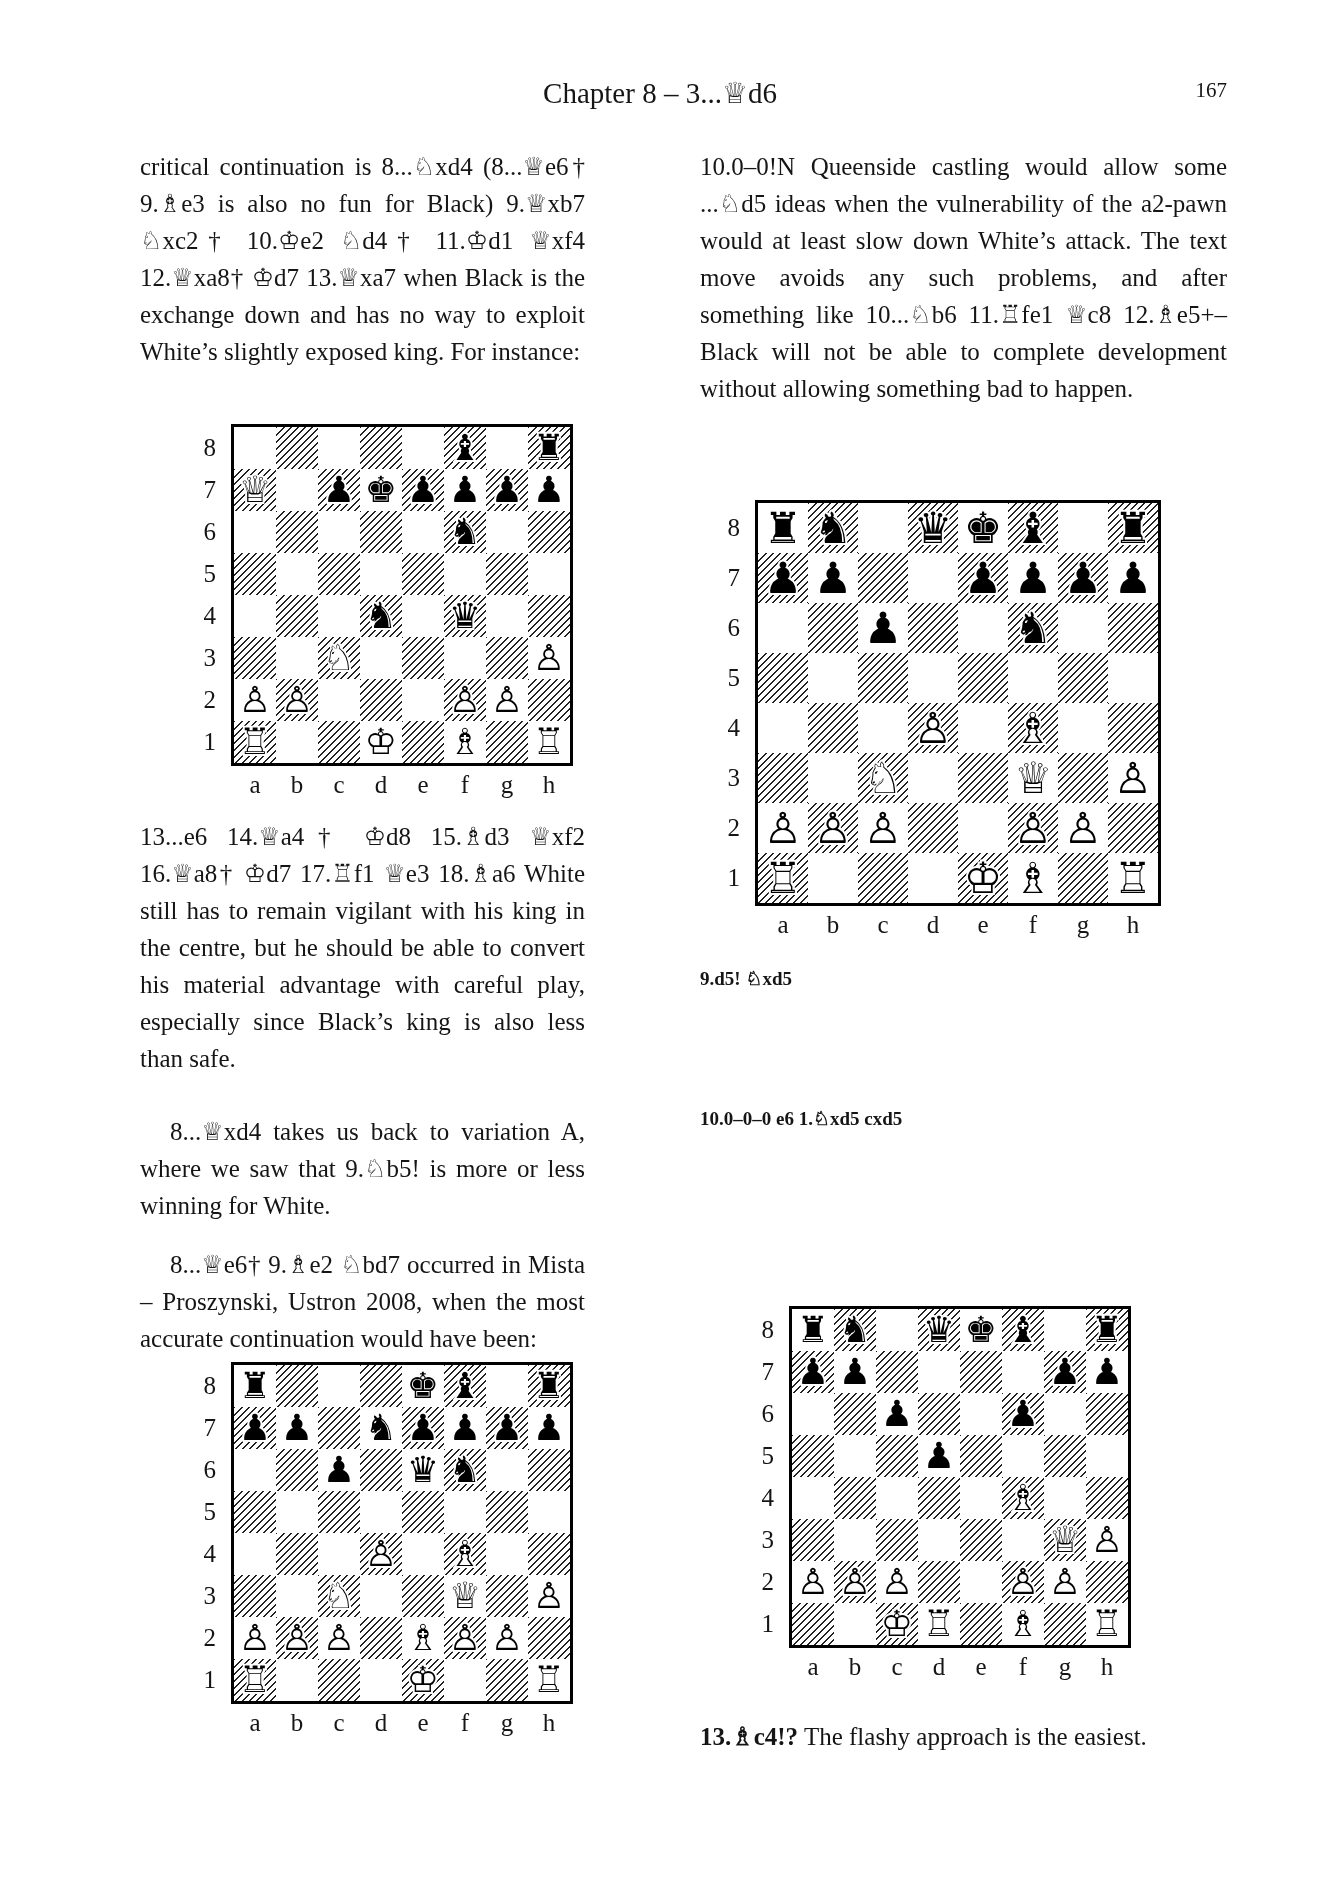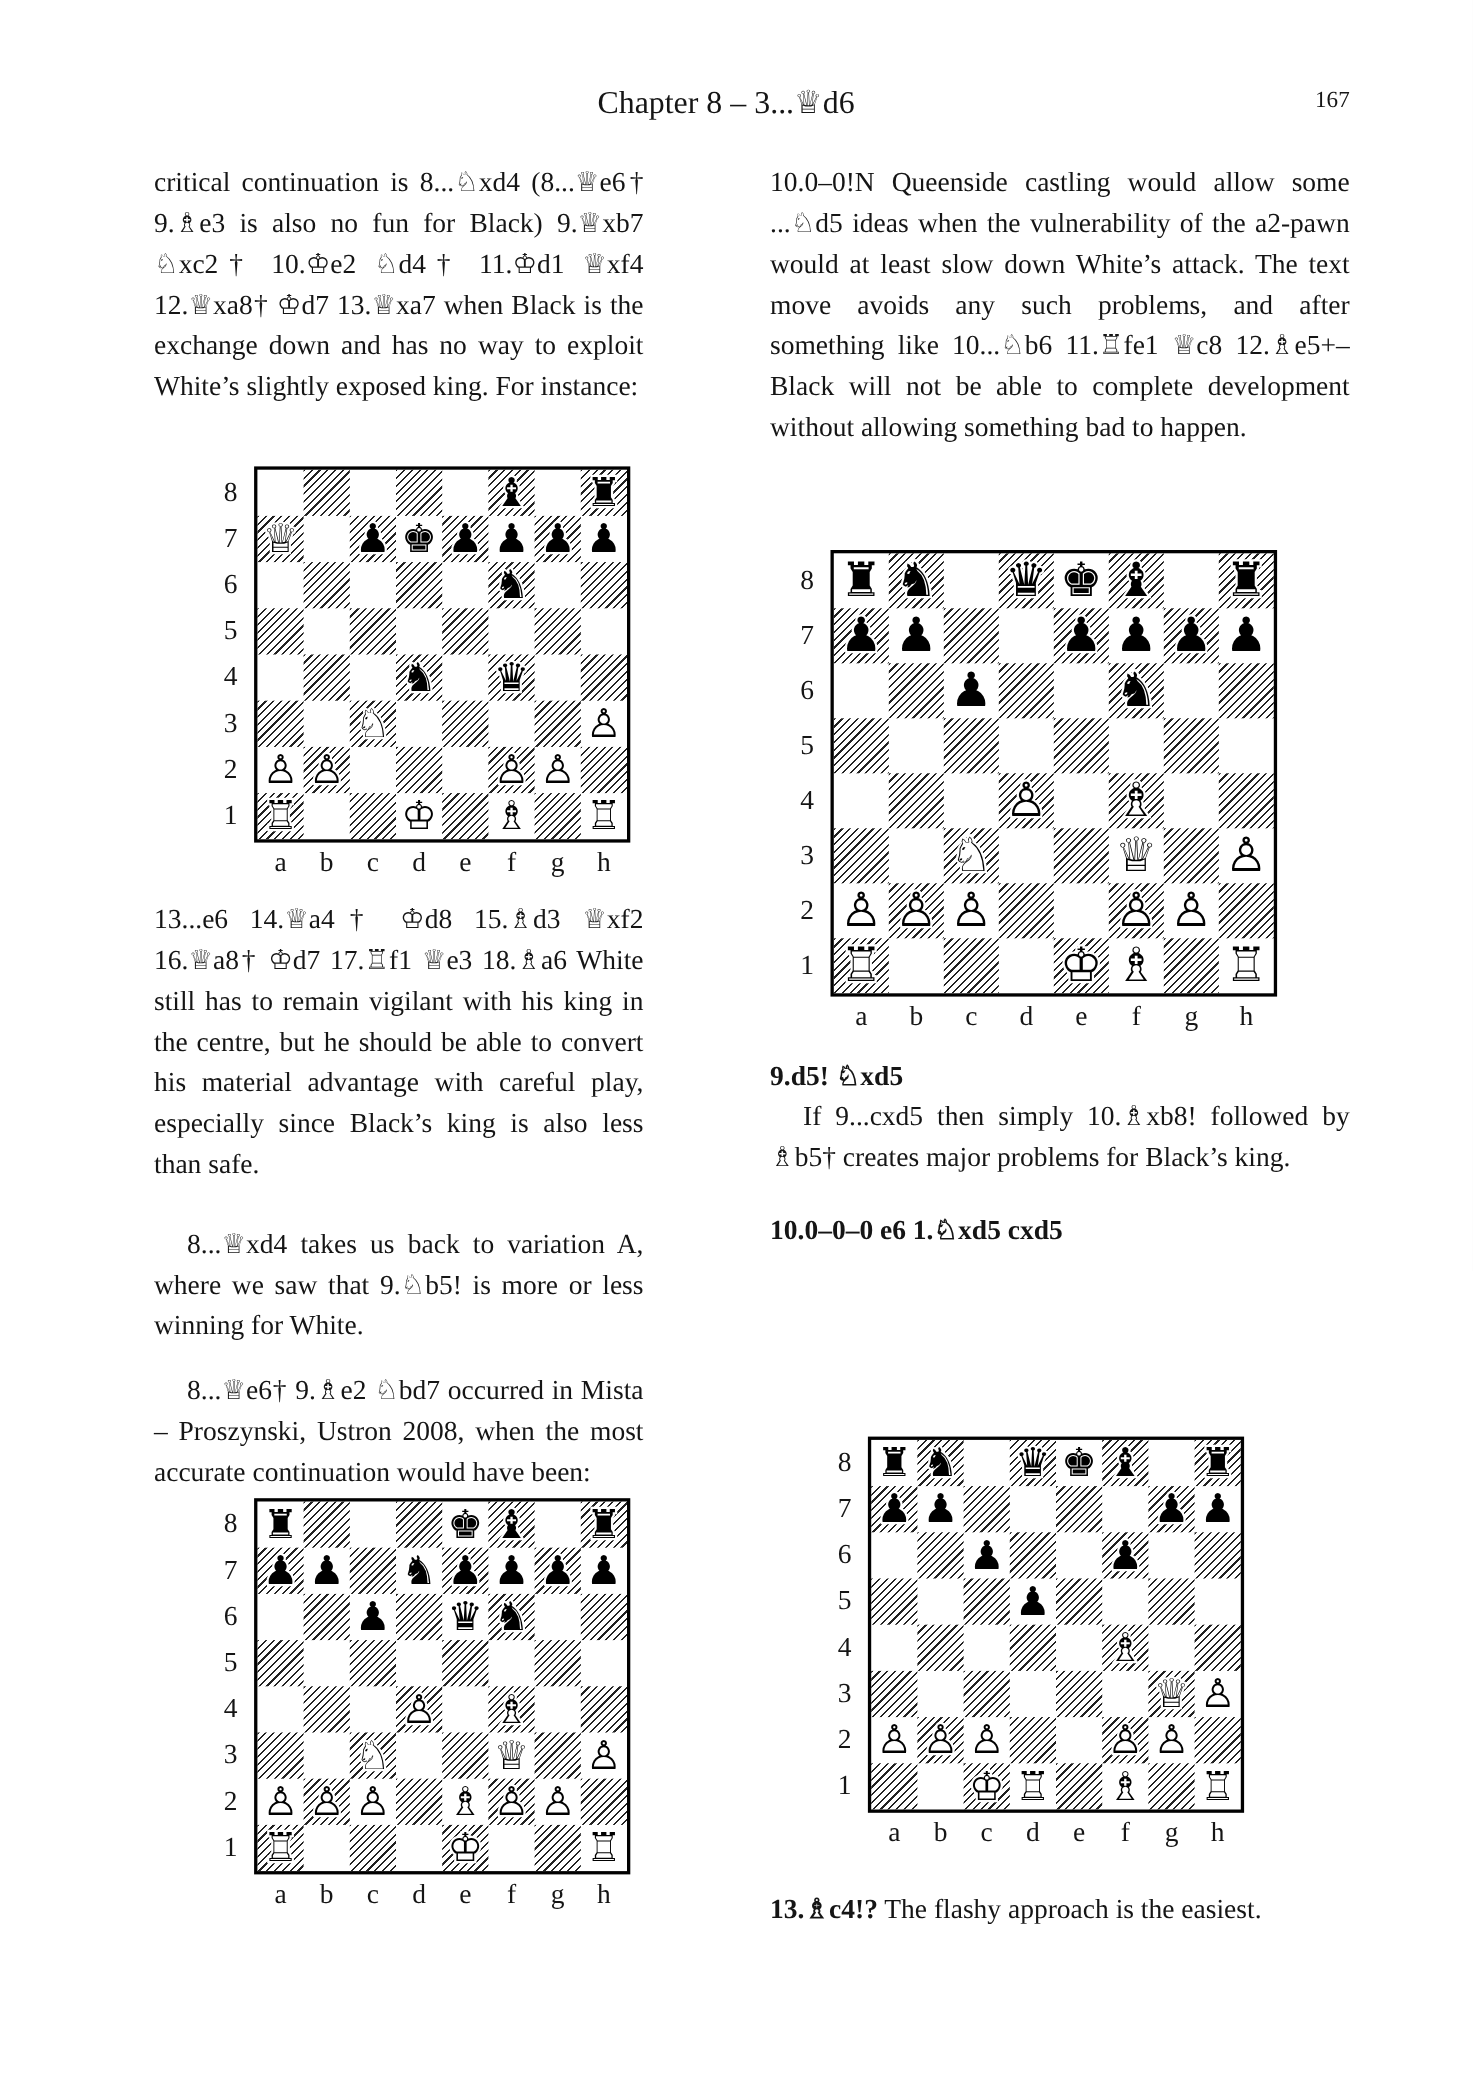--- a/index.html
+++ b/index.html
@@ -1,21 +1,21 @@
 <!DOCTYPE html>
 <html><head>
 <meta charset="utf-8">
 <style>
   html,body{margin:0;padding:0;background:#e8e8e8;}
   .page{position:relative;width:1339px;height:1890px;background:#ffffff;
         font-family:"Liberation Serif","DejaVu Serif",serif;color:#151515;overflow:hidden;}
   .blk{position:absolute;margin:0;}
   p.blk{font-size:25px;line-height:37px;text-align:justify;}
   p.indent{text-indent:30px;}
-  h2.blk{font-size:25px;line-height:37px;font-weight:bold;margin:0;}
+  h2.blk{font-size:19px;line-height:37px;font-weight:bold;margin:0;}
   .header-title{position:absolute;left:100px;width:1120px;top:76px;text-align:center;font-size:29px;}
   .page-num{position:absolute;left:1040px;width:187px;top:78px;text-align:right;font-size:21px;}
 
   
   .board-wrap{position:absolute;}
   .board-top{display:flex;}
   .rank-labels{display:flex;flex-direction:column;width:40px;padding-top:3px;box-sizing:border-box;}
   .rank-label{height:var(--sq);display:flex;align-items:center;justify-content:flex-end;
               padding-right:15px;font-size:25px;}
   .board-frame{border:3px solid #000;background:#fff;}
@@ -754,21 +754,20 @@
         <div class="file-label">d</div>
         <div class="file-label">e</div>
         <div class="file-label">f</div>
         <div class="file-label">g</div>
         <div class="file-label">h</div>
       </div>
     </div>
 
   <h2 class="blk" style="left:700px;top:960px;width:527px;">9.d5! ♘xd5</h2>
 
-  <p class="blk indent" style="left:700px;top:997px;width:527px;">If 9...cxd5 then simply 10.♗xb8! followed by ♗b5† creates major problems for Black’s king.</p>
 
   <h2 class="blk" style="left:700px;top:1100px;width:527px;">10.0–0–0 e6 1.♘xd5 cxd5</h2>
 
 
   <div class="board-wrap" style="--sq:42px;left:749px;top:1306px;">
       <div class="board-top">
         <div class="rank-labels">
           <div class="rank-label">8</div>
           <div class="rank-label">7</div>
           <div class="rank-label">6</div>

